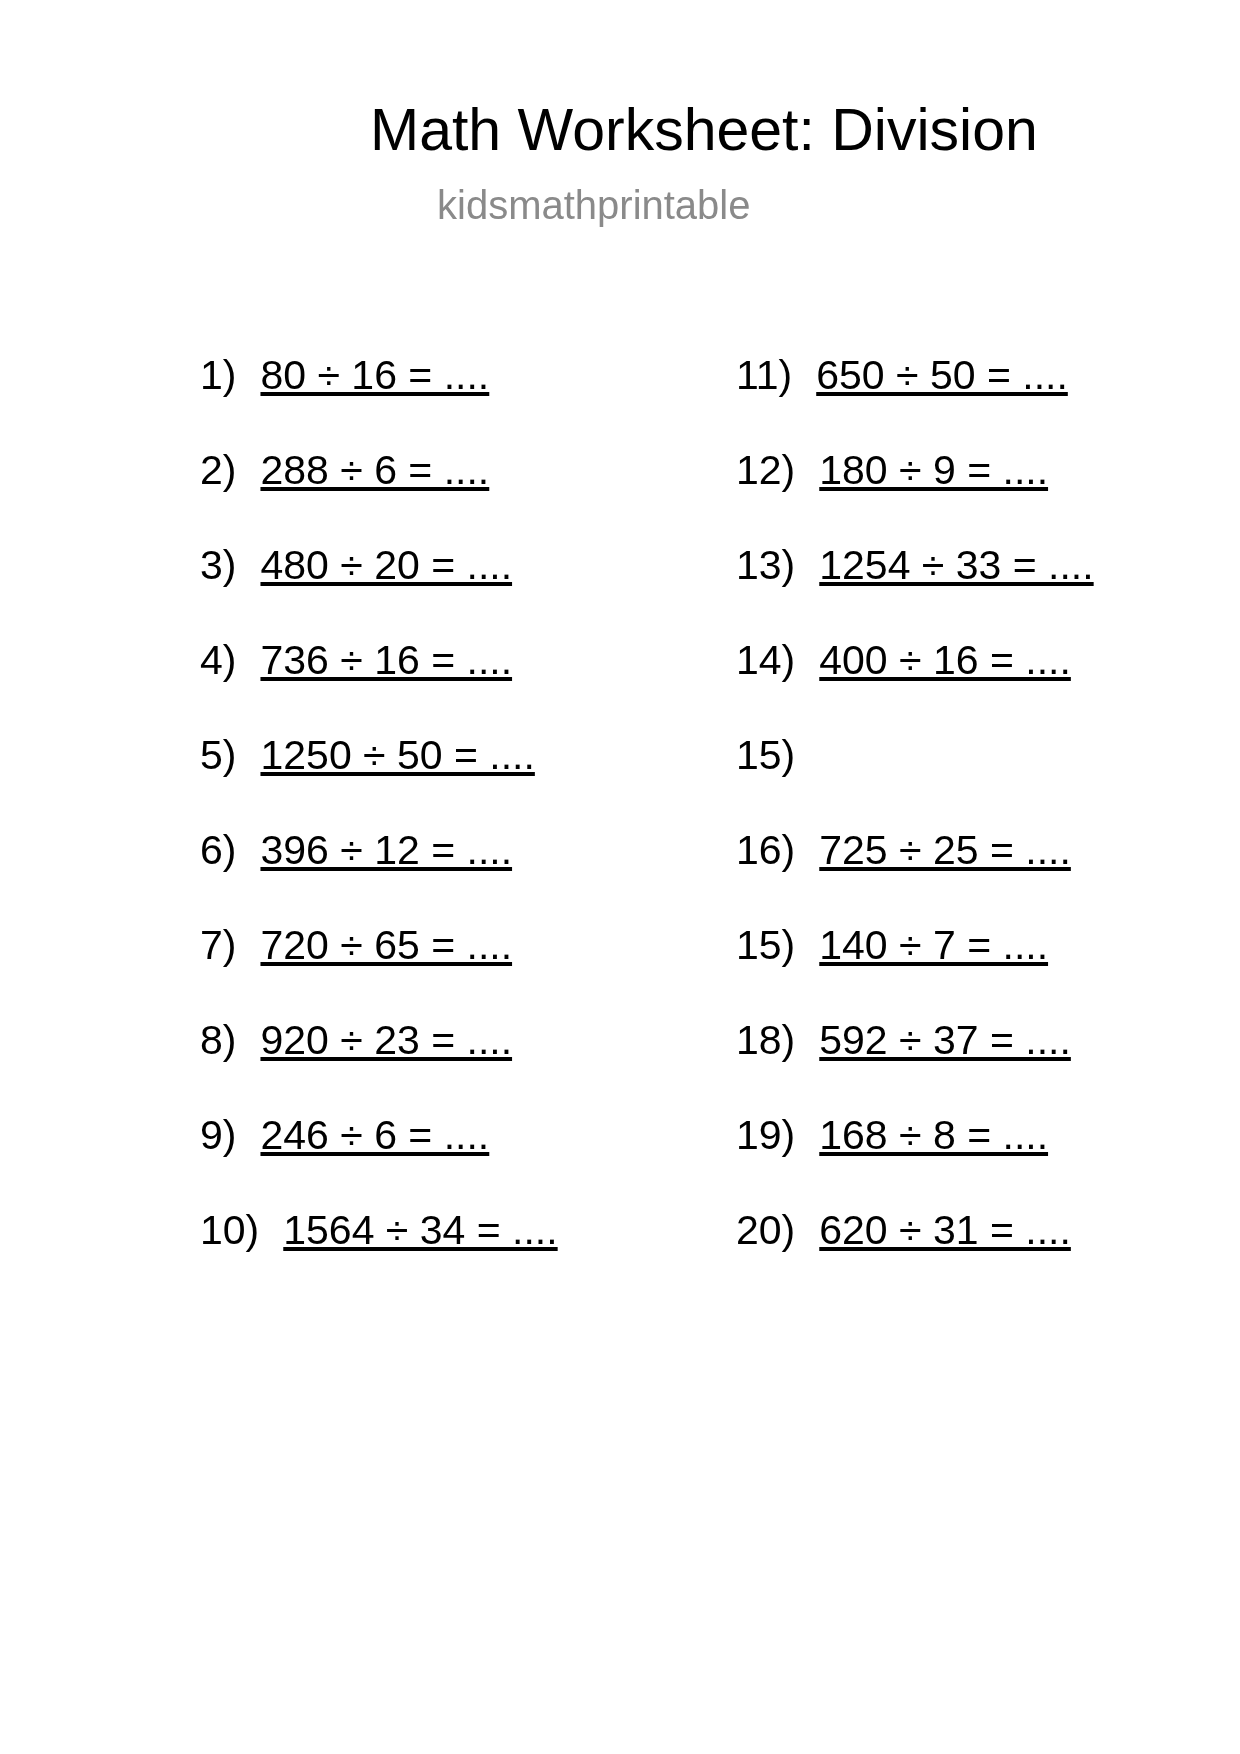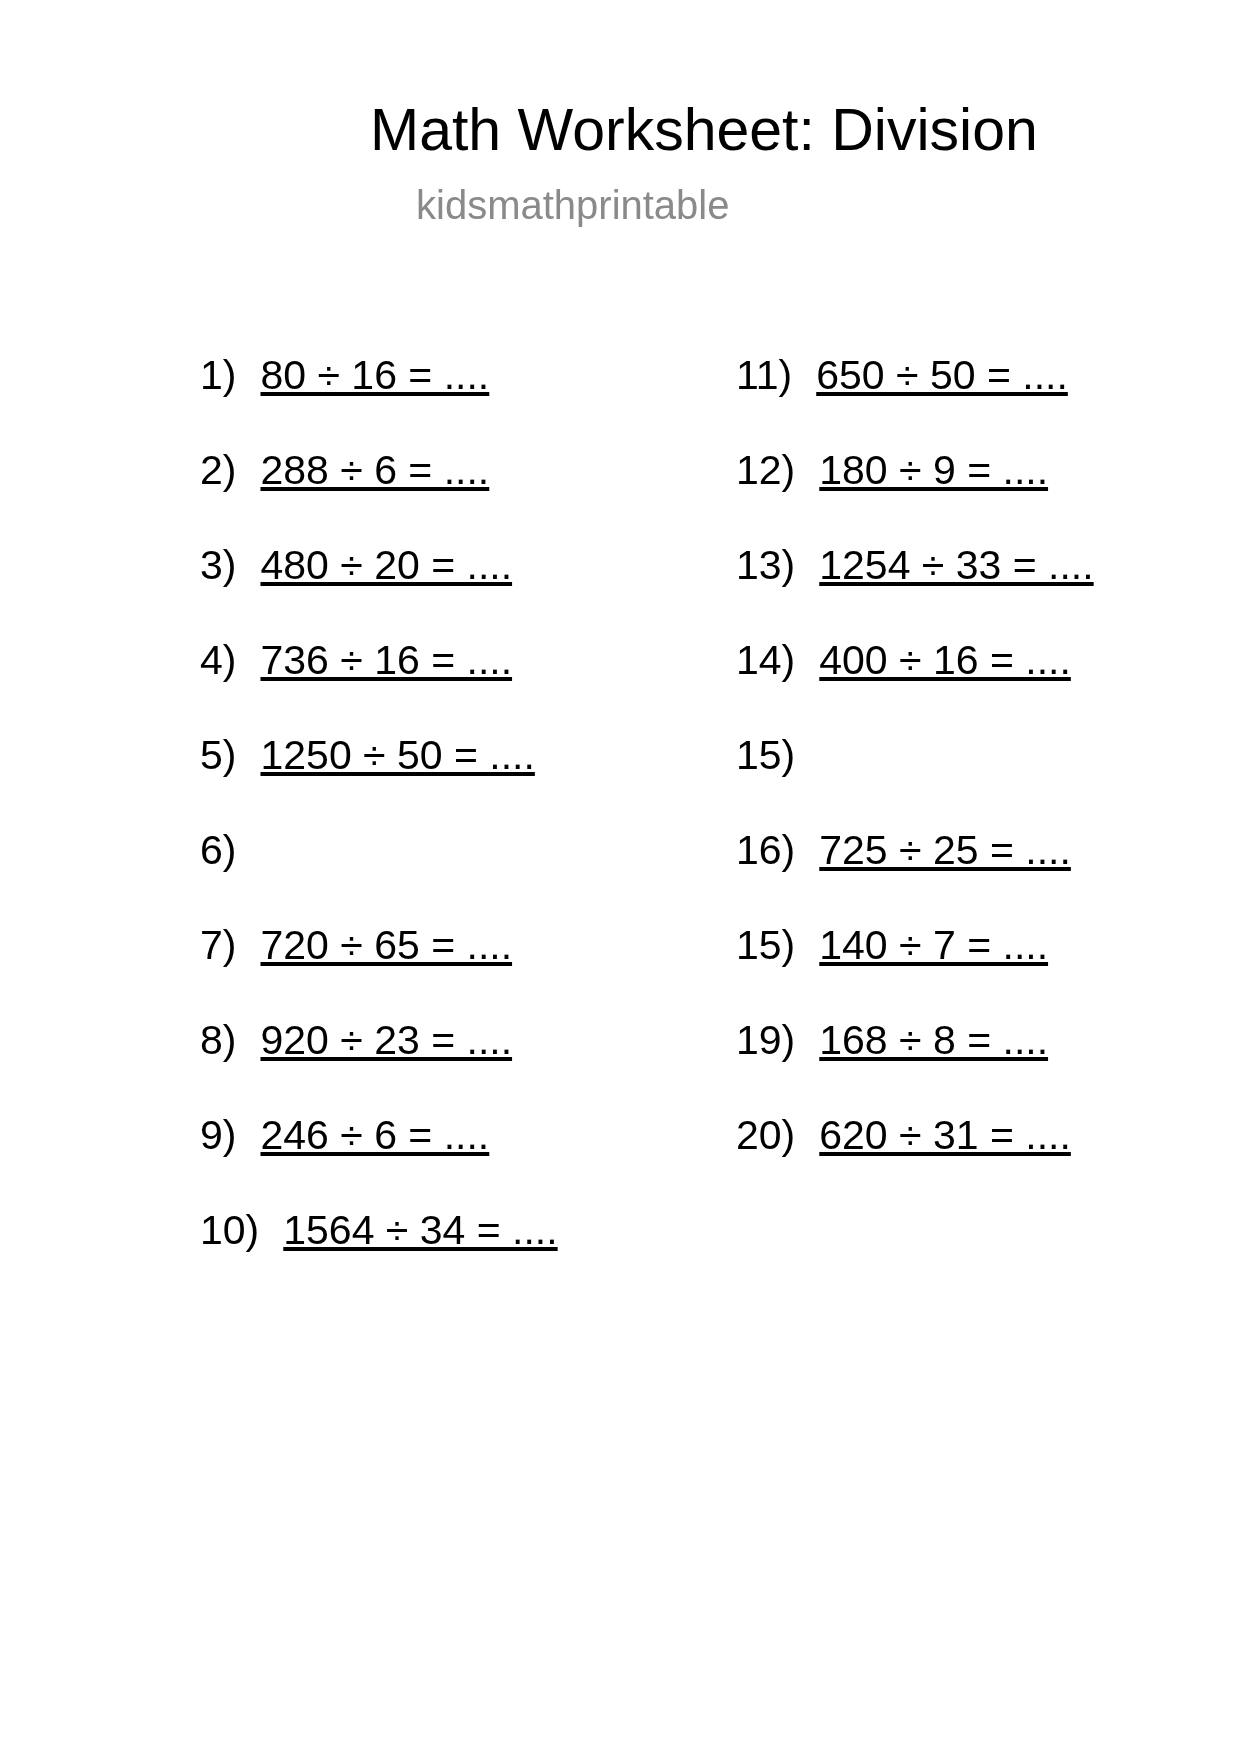--- a/index.html
+++ b/index.html
@@ -19,21 +19,21 @@
       position: absolute;
       left: 370px;
       top: 95px;
       font-size: 59px;
       line-height: 70px;
       white-space: nowrap;
       color: #000000;
     }
     .subtitle {
       position: absolute;
-      left: 416px;
+      left: 437px;
       top: 180px;
       font-size: 40px;
       line-height: 50px;
       white-space: nowrap;
       color: #8a8a8a;
     }
     .column {
       position: absolute;
       top: 350px;
     }
@@ -78,20 +78,21 @@
   <div class="problem">
     <span class="num">4)</span>
     <span class="expr">736 ÷ 16 = ....</span>
   </div>
   <div class="problem">
     <span class="num">5)</span>
     <span class="expr">1250 ÷ 50 = ....</span>
   </div>
   <div class="problem">
     <span class="num">6)</span>
+    <span class="expr">396 ÷ 12 = ....</span>
   </div>
   <div class="problem">
     <span class="num">7)</span>
     <span class="expr">720 ÷ 65 = ....</span>
   </div>
   <div class="problem">
     <span class="num">8)</span>
     <span class="expr">920 ÷ 23 = ....</span>
   </div>
   <div class="problem">
@@ -126,20 +127,24 @@
   </div>
   <div class="problem">
     <span class="num">16)</span>
     <span class="expr">725 ÷ 25 = ....</span>
   </div>
   <div class="problem">
     <span class="num">15)</span>
     <span class="expr">140 ÷ 7 = ....</span>
   </div>
   <div class="problem">
+    <span class="num">18)</span>
+    <span class="expr">592 ÷ 37 = ....</span>
+  </div>
+  <div class="problem">
     <span class="num">19)</span>
     <span class="expr">168 ÷ 8 = ....</span>
   </div>
   <div class="problem">
     <span class="num">20)</span>
     <span class="expr">620 ÷ 31 = ....</span>
   </div>
 </div>
 
 </body></html>

